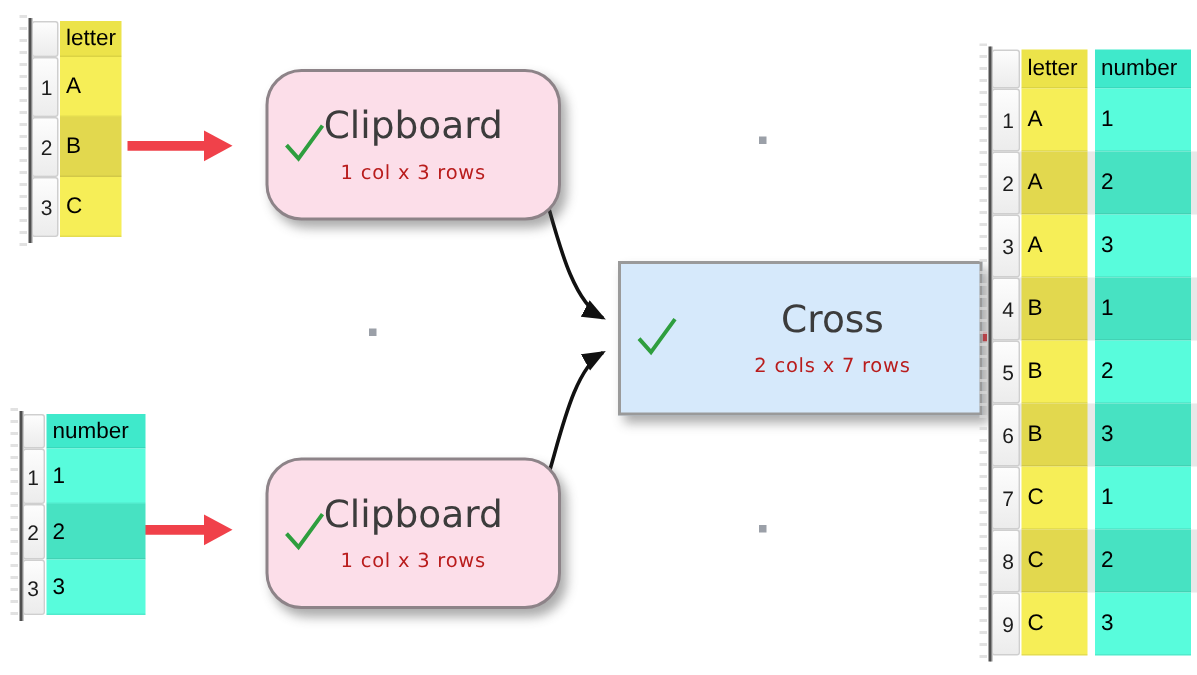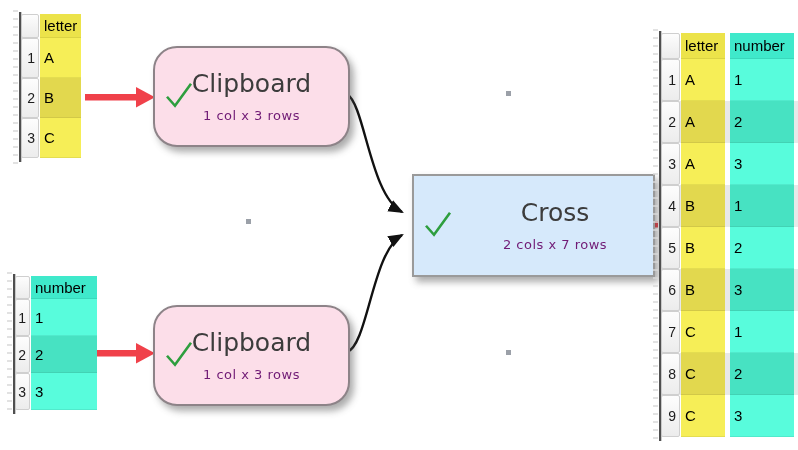--- a/index.html
+++ b/index.html
@@ -10,24 +10,24 @@
 
   
   .grid-dot{position:absolute;width:5px;height:5px;background:#9ba0a8;}
 
   
   .node{
     position:absolute;display:flex;flex-direction:column;align-items:center;justify-content:center;
     box-shadow:4px 5px 7px rgba(70,70,70,.45);
     font-family:"DejaVu Sans", sans-serif;
   }
-  .node.pink{background:#fcdee9;border:2px solid #8d8388;border-radius:24px;}
+  .node.pink{background:#fcdee9;border:2px solid #8d8388;border-radius:24px;margin-left:24px;}
   .node.blue{background:#d6e9fb;border:2px solid #9a9a9a;border-radius:0;padding-left:43px;}
   .ntitle{font-size:25px;color:#3c3c3c;line-height:1.1;}
-  .nsub{font-size:13px;color:#701a75;margin-top:11px;letter-spacing:.5px;}
+  .nsub{font-size:13px;color:#b91c1c;margin-top:11px;letter-spacing:.5px;}
   .check{position:absolute;left:9px;top:50%;transform:translateY(-58%);}
 
   
   .dtable{position:absolute;}
   .edge{position:absolute;top:-2px;bottom:-4px;left:0;width:2px;background:#4f4f4f;box-shadow:1px 0 0 #c9c9c9;}
   .torn{position:absolute;top:-4px;bottom:-6px;left:-6px;width:5px;
         background:repeating-linear-gradient(180deg,#d8d8d8 0 2px,transparent 2px 8px);opacity:.75;}
   .trow{display:flex;align-items:stretch;}
   .gut{
     background:linear-gradient(#fdfdfd,#ececec);border:1px solid #cfcfcf;border-radius:2px;

